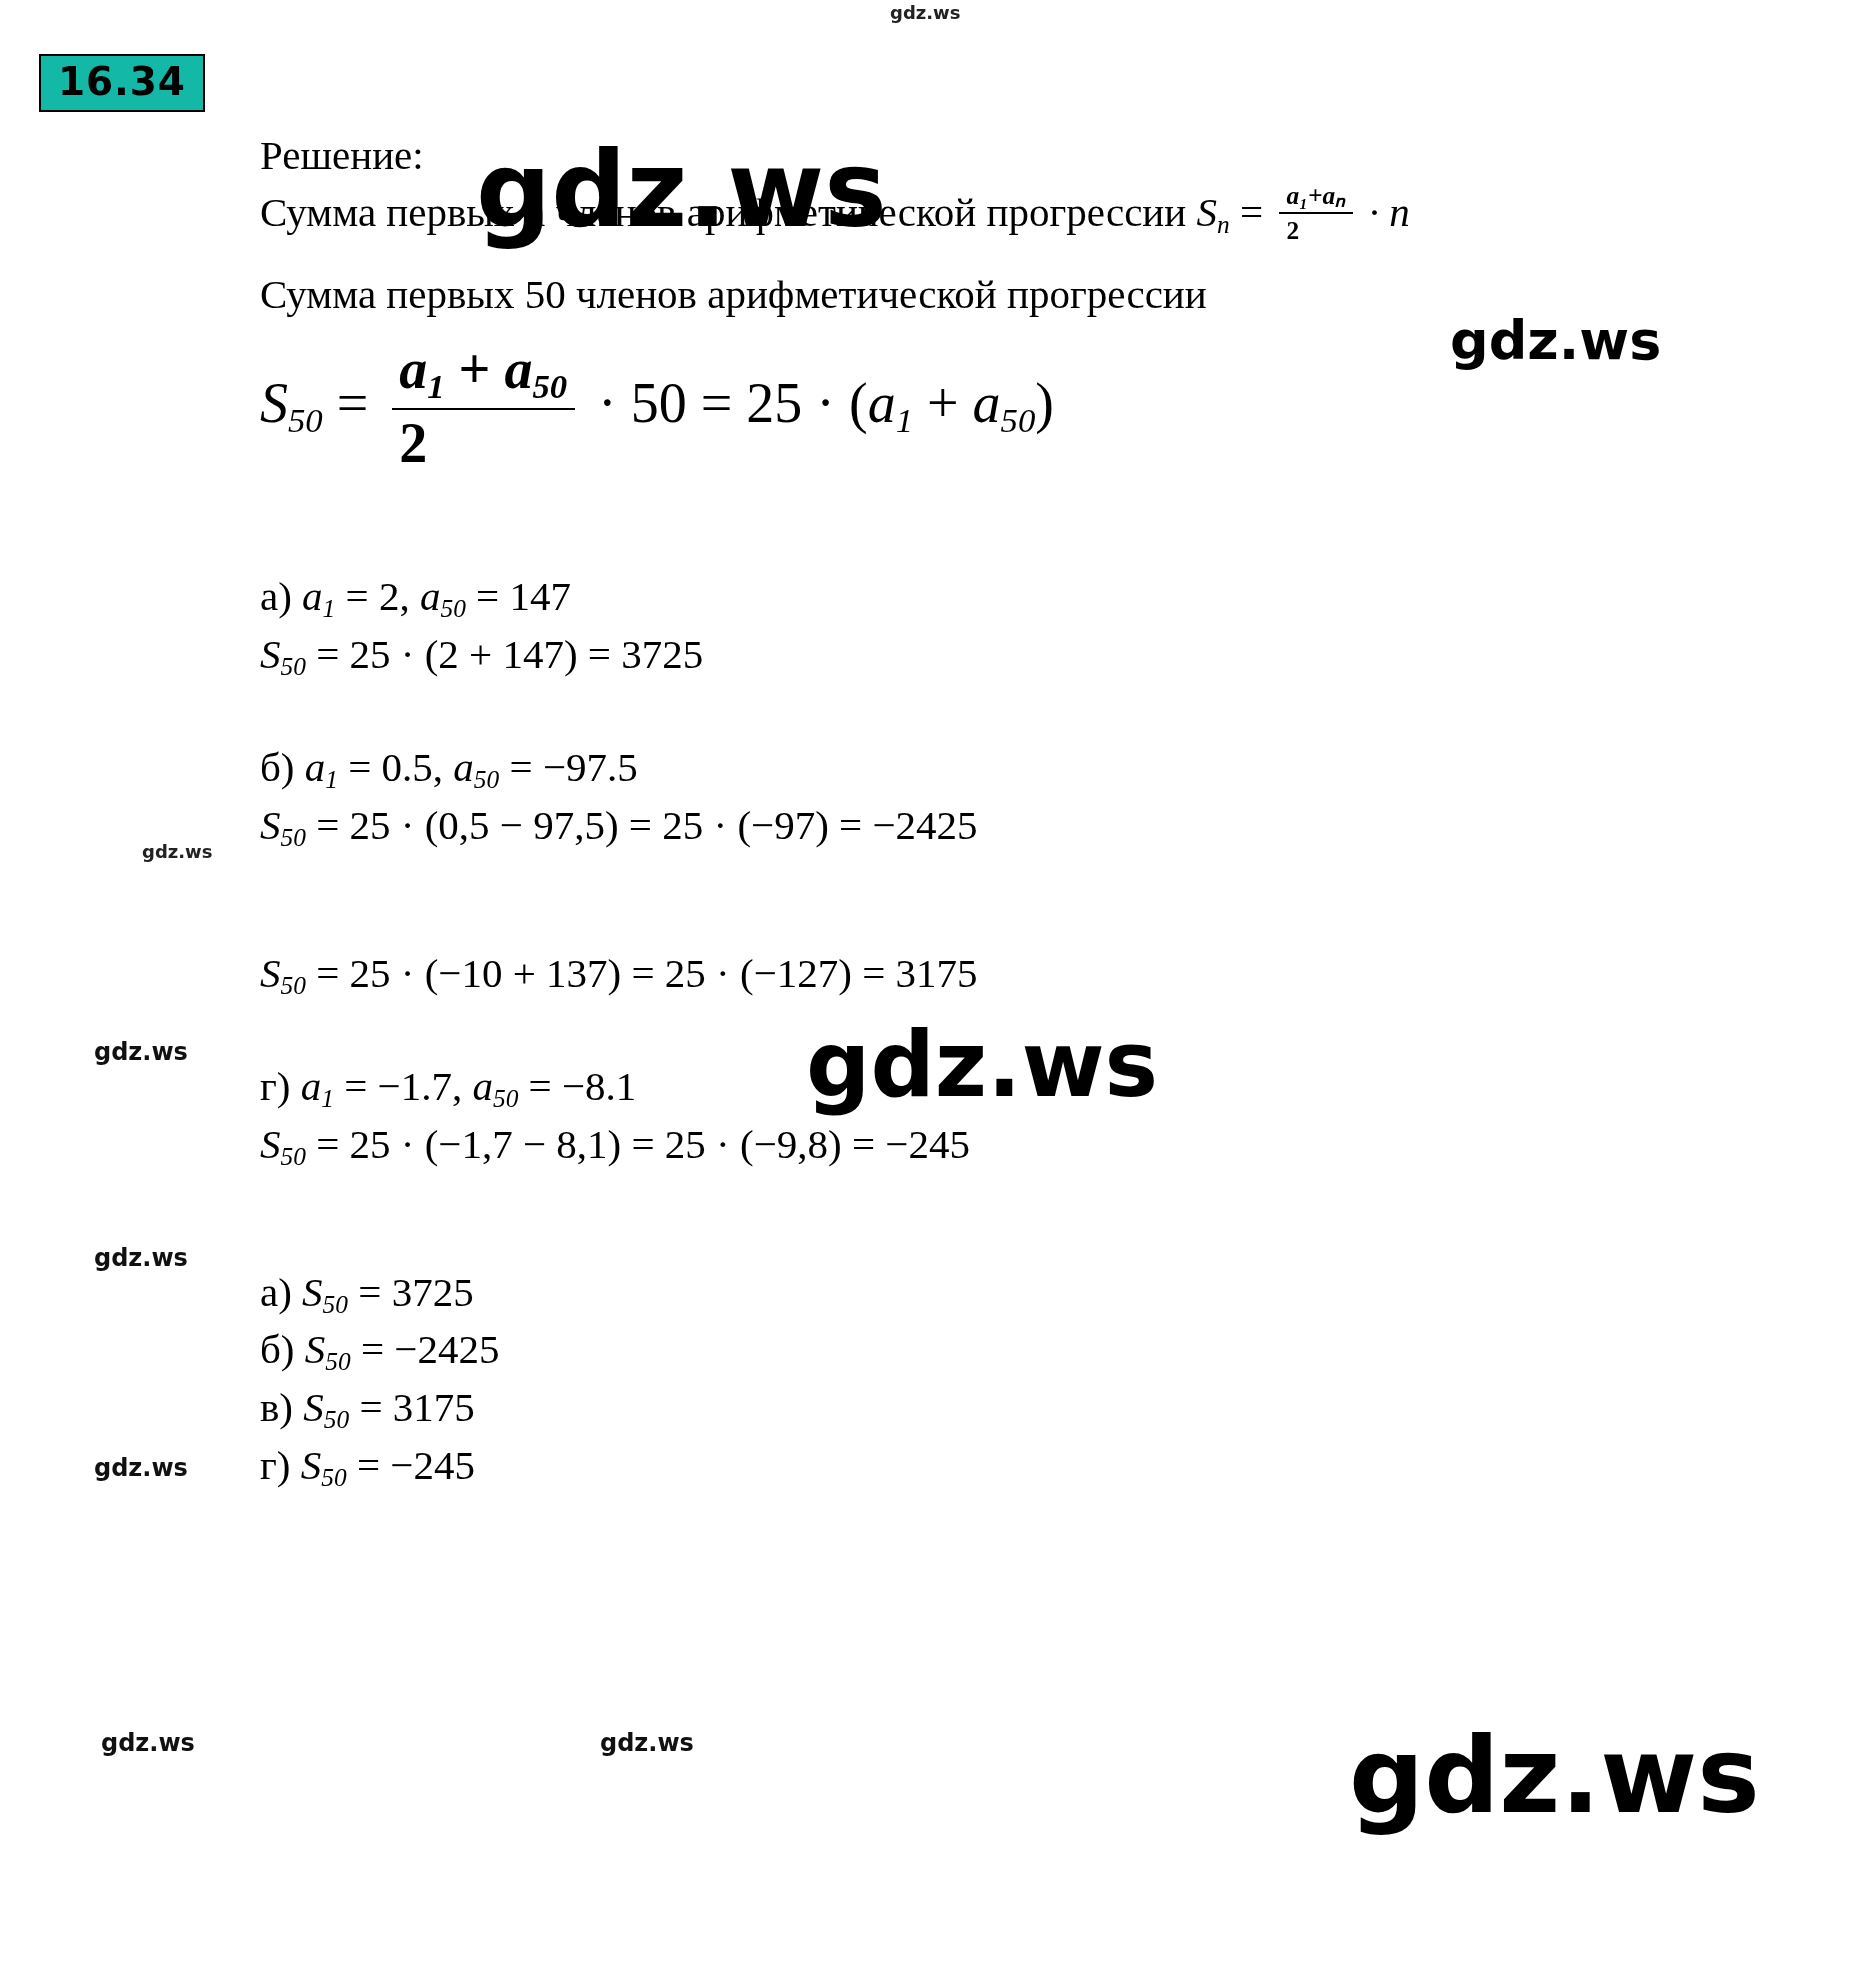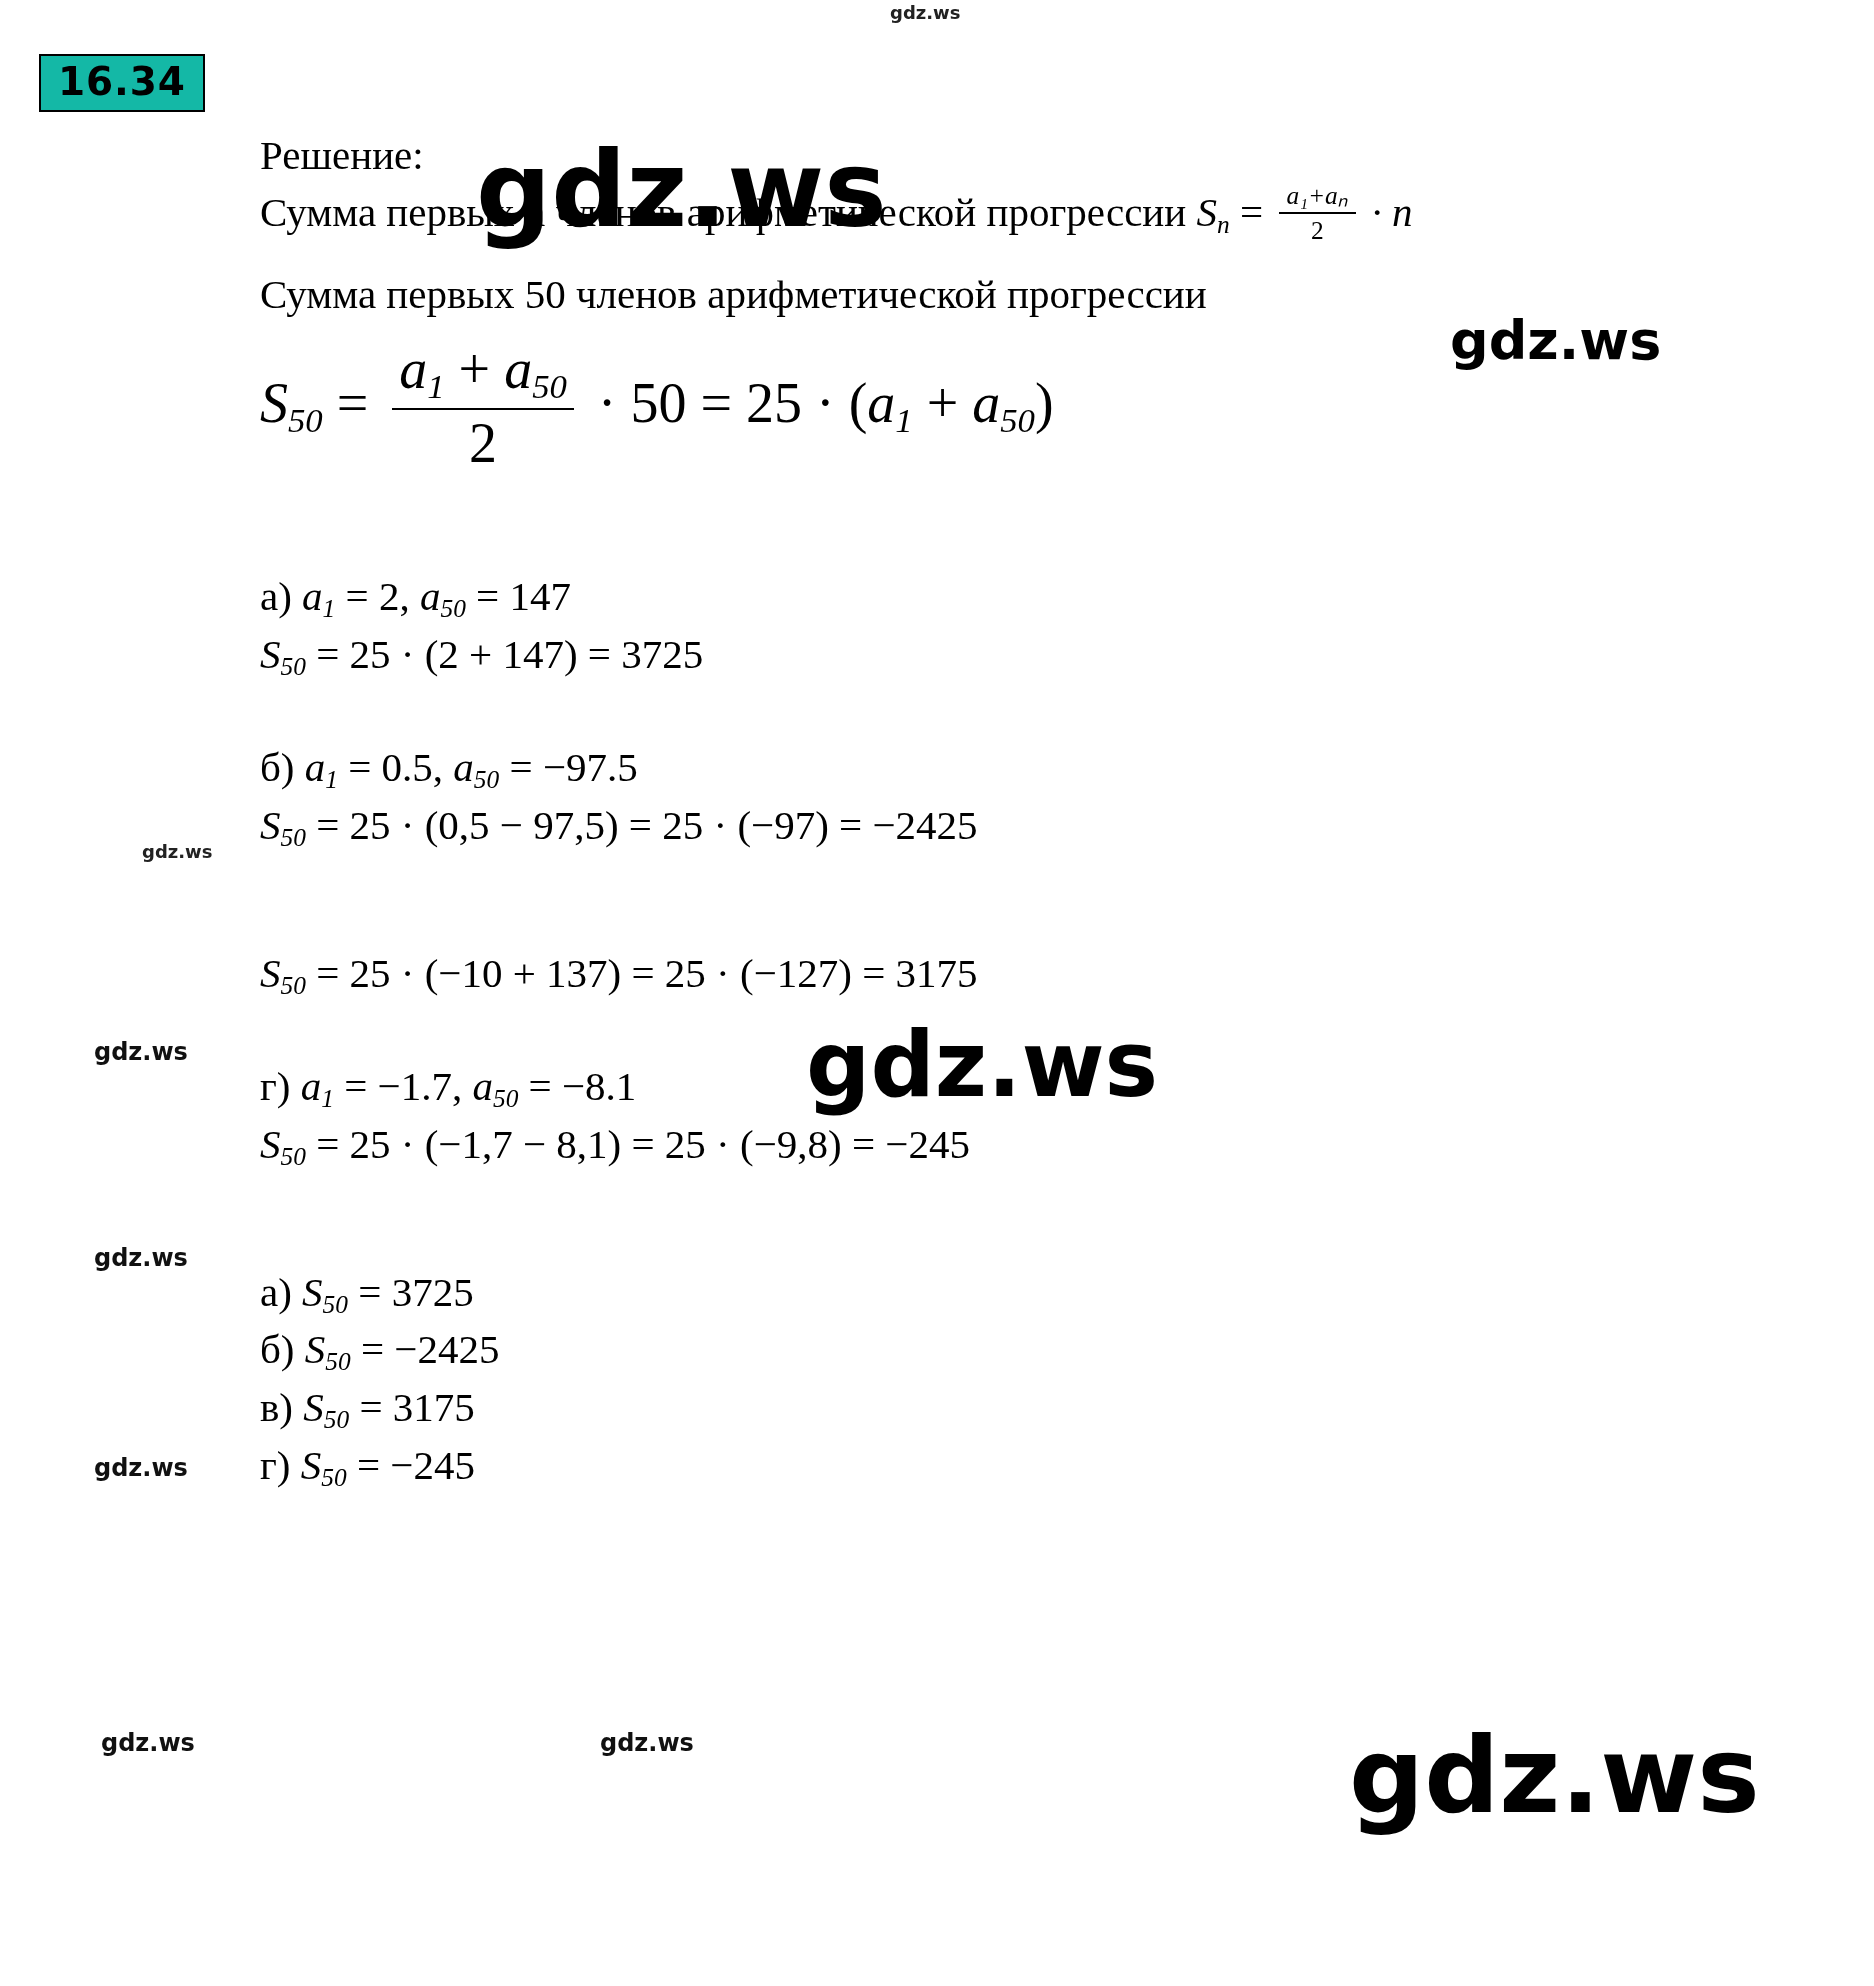--- a/index.html
+++ b/index.html
@@ -68,24 +68,24 @@
     font-size: 0.62em;
     vertical-align: -0.28em;
     font-style: italic;
   }
   .opnum { font-style: normal; }
 
   
   .frac {
     display: inline-block;
     vertical-align: middle;
-    text-align: center;
     margin: 0 9.4px;
     position: relative;
     top: -1.9px;
+    font-weight: bold;
   }
   .frac .num {
     display: block;
     padding: 0 7.5px 1.9px 7.5px;
     border-bottom: 2.3px solid #000;
     line-height: 1.1;
   }
   .frac .den {
     display: block;
     padding: 2.8px 7.5px 0 7.5px;

